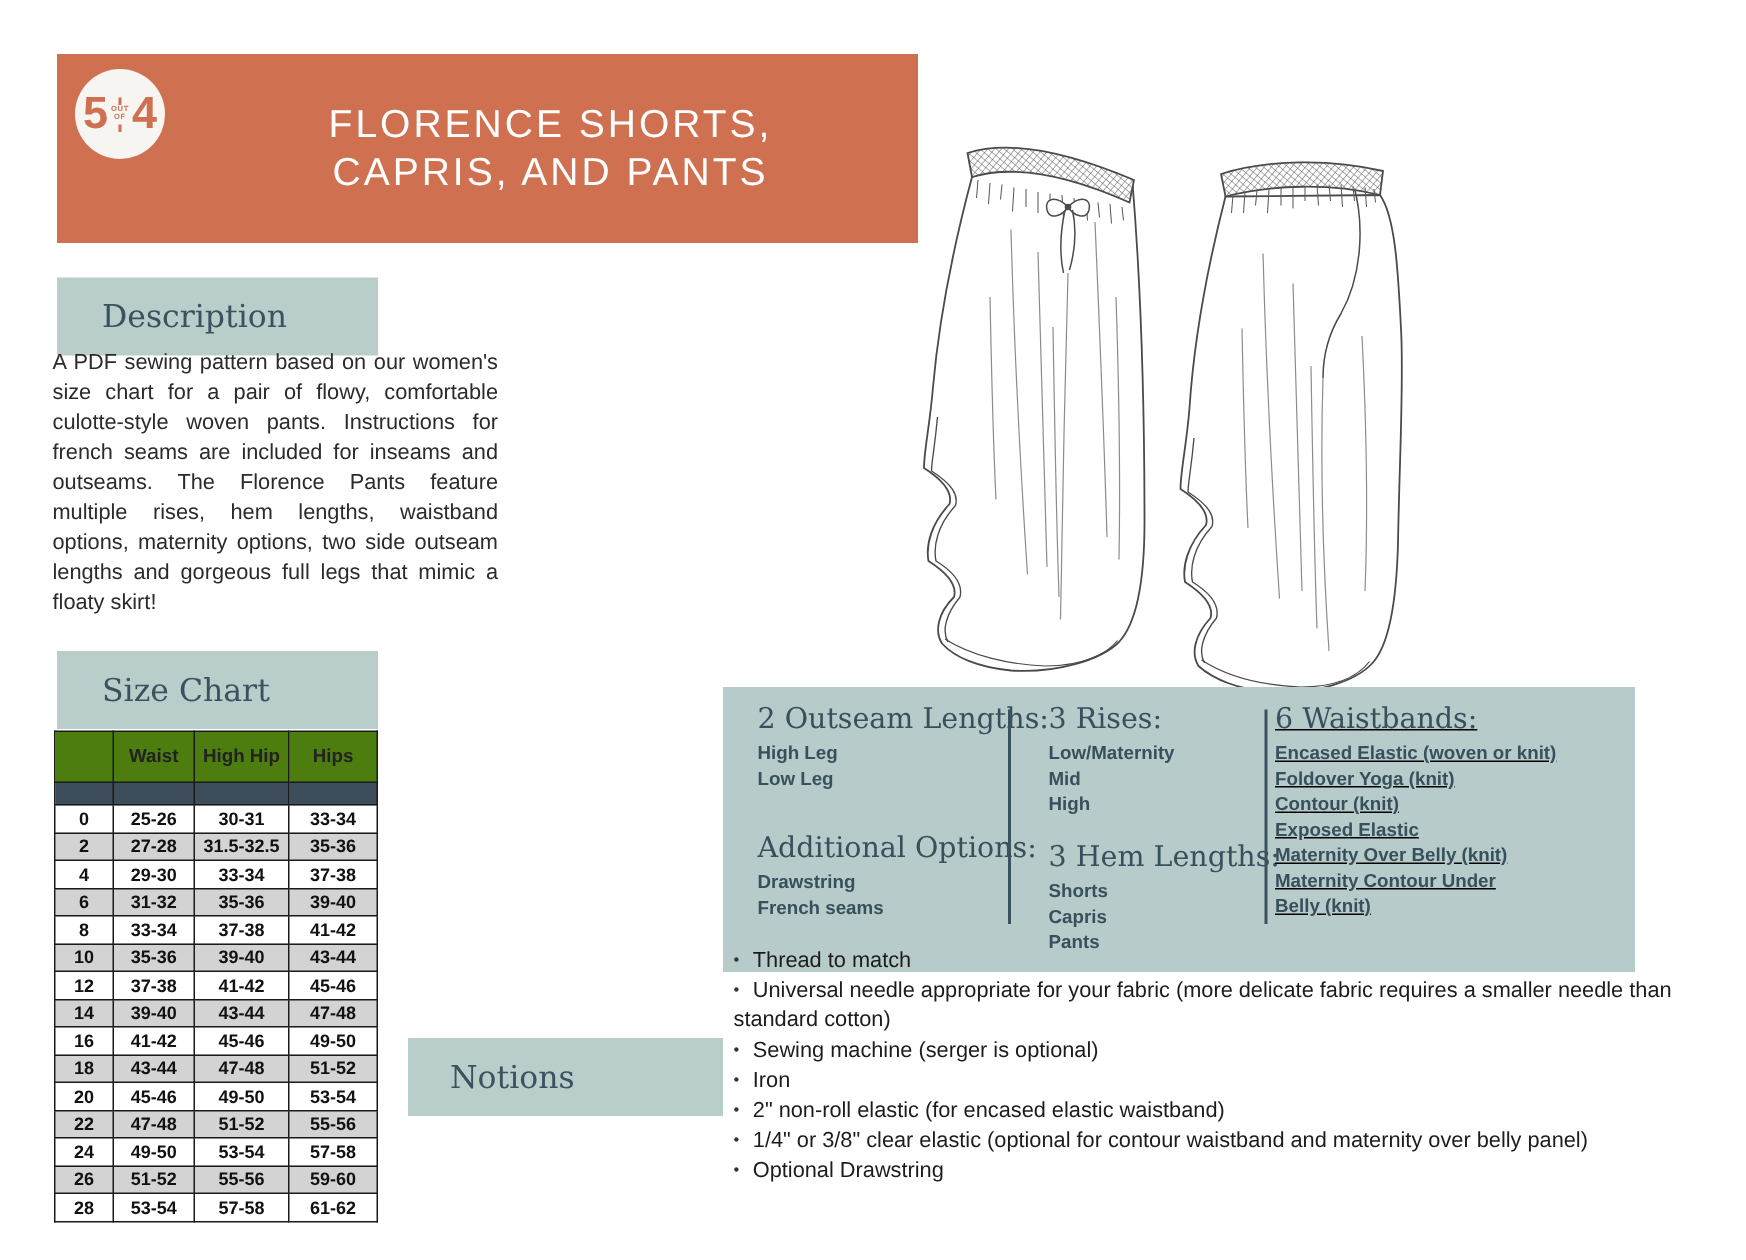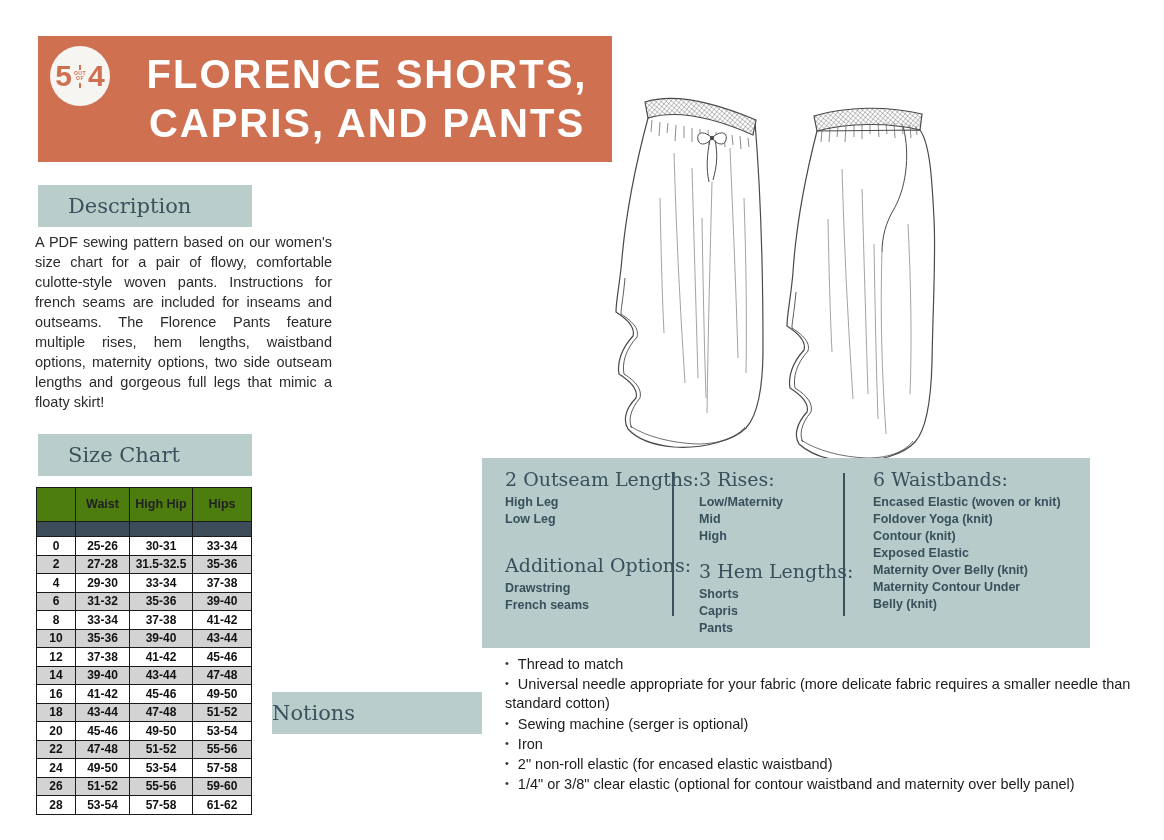--- a/index.html
+++ b/index.html
@@ -8,29 +8,29 @@
 
   
   .banner{position:absolute;left:38px;top:36px;width:574px;height:126px;background:#cf7050;}
   .logo{position:absolute;left:12px;top:10px;width:60px;height:60px;border-radius:50%;
         background:#f6f5f1;display:flex;align-items:center;justify-content:center;gap:2px;}
   .logo .big{color:#cf7050;font-size:30px;font-weight:bold;line-height:1;}
   .logo .mid{display:flex;flex-direction:column;align-items:center;color:#cf7050;
              font-size:5px;font-weight:bold;line-height:1.1;letter-spacing:.5px;}
   .logo .tick{width:1.5px;height:5px;background:#cf7050;margin:1px 0;}
   .banner-title{position:absolute;left:96px;right:12px;top:50%;transform:translateY(-50%);
-        text-align:center;color:#ffffff;font-weight:bold;font-size:40px;letter-spacing:2px;
+        text-align:center;color:#ffffff;font-weight:normal;font-size:26px;letter-spacing:2px;
         line-height:1.23;}
 
   
-  .heading-box{position:absolute;height:42px;background:#b9cdca;display:flex;align-items:center;
+  .heading-box{position:absolute;height:52px;background:#b9cdca;display:flex;align-items:center;
         font-family:"DejaVu Serif",serif;color:#3a525e;font-size:21px;box-sizing:border-box;}
   .hb-desc{left:38px;top:185px;width:214px;padding-left:30px;}
   .hb-size{left:38px;top:434px;width:214px;padding-left:30px;}
-  .hb-notions{left:272px;top:692px;width:210px;}
+  .hb-notions{left:272px;top:692px;width:210px;padding-left:28px;}
 
   
   .desc-body{position:absolute;left:35px;top:232px;width:297px;font-size:14.5px;line-height:20px;
         text-align:justify;color:#2d2b2a;}
 
   
   .size-table{position:absolute;left:36px;top:487px;border-collapse:collapse;table-layout:fixed;
         font-size:12px;color:#111;}
   .size-table th,.size-table td{border:1.5px solid #1a1a1a;text-align:center;padding:0;}
   .size-table thead th{height:33px;background:#4d7c0f;font-weight:bold;font-size:12.5px;
@@ -44,32 +44,32 @@
   .pants{position:absolute;left:612px;top:78px;}
 
   
   .options-panel{position:absolute;left:482px;top:458px;width:608px;height:190px;background:#b7cbca;
         box-sizing:border-box;padding:10px 6px 0 23px;}
   .options-columns{display:flex;height:100%;}
   .options-divider{width:2px;background:#3a525e;height:143px;margin-top:5px;flex:none;}
   .options-col{flex:none;box-sizing:border-box;}
   .col0{width:167px;}
   .col1{width:169px;padding-left:25px;}
-  .col2{width:230px;padding-left:28px;}
+  .col2{width:230px;padding-left:5px;text-decoration:underline;}
   .option-heading{font-family:"DejaVu Serif",serif;font-size:19px;color:#37505c;
         white-space:nowrap;margin-bottom:2px;line-height:1.25;}
   .option-item{font-size:12.5px;font-weight:bold;color:#37505c;line-height:17px;}
   .col0 .option-section:last-child{margin-top:26px;}
   .col0 .option-section:last-child .option-item{}
   .col1 .option-section:last-child{margin-top:15px;}
   .col2 .option-item:last-child{max-width:178px;}
 
   
-  .notions-list{position:absolute;left:489px;top:654px;width:648px;font-size:14.5px;
-        line-height:19.5px;color:#1c1c1c;margin-left:16px;}
+  .notions-list{position:absolute;left:489px;top:631px;width:648px;font-size:14.5px;
+        line-height:19.5px;color:#1c1c1c;}
   .notion-item .bullet{font-size:11px;margin-right:9px;vertical-align:1.5px;color:#333;}
 </style>
 </head>
 <body>
 
 <div class="page">
 
   <div class="banner">
     <div class="logo">
       <span class="big">5</span>
@@ -303,15 +303,16 @@
   <div class="heading-box hb-notions">
     <span>Notions</span>
   </div>
   <div class="notions-list">
       <div class="notion-item"><span class="bullet">•</span><span>Thread to match</span></div>
       <div class="notion-item"><span class="bullet">•</span><span>Universal needle appropriate for your fabric (more delicate fabric requires a smaller needle than standard cotton)</span></div>
       <div class="notion-item"><span class="bullet">•</span><span>Sewing machine (serger is optional)</span></div>
       <div class="notion-item"><span class="bullet">•</span><span>Iron</span></div>
       <div class="notion-item"><span class="bullet">•</span><span>2" non-roll elastic (for encased elastic waistband)</span></div>
       <div class="notion-item"><span class="bullet">•</span><span>1/4" or 3/8" clear elastic (optional for contour waistband and maternity over belly panel)</span></div>
+      <div class="notion-item"><span class="bullet">•</span><span>Optional Drawstring</span></div>
     </div>
 
 </div>
 
 </body></html>

